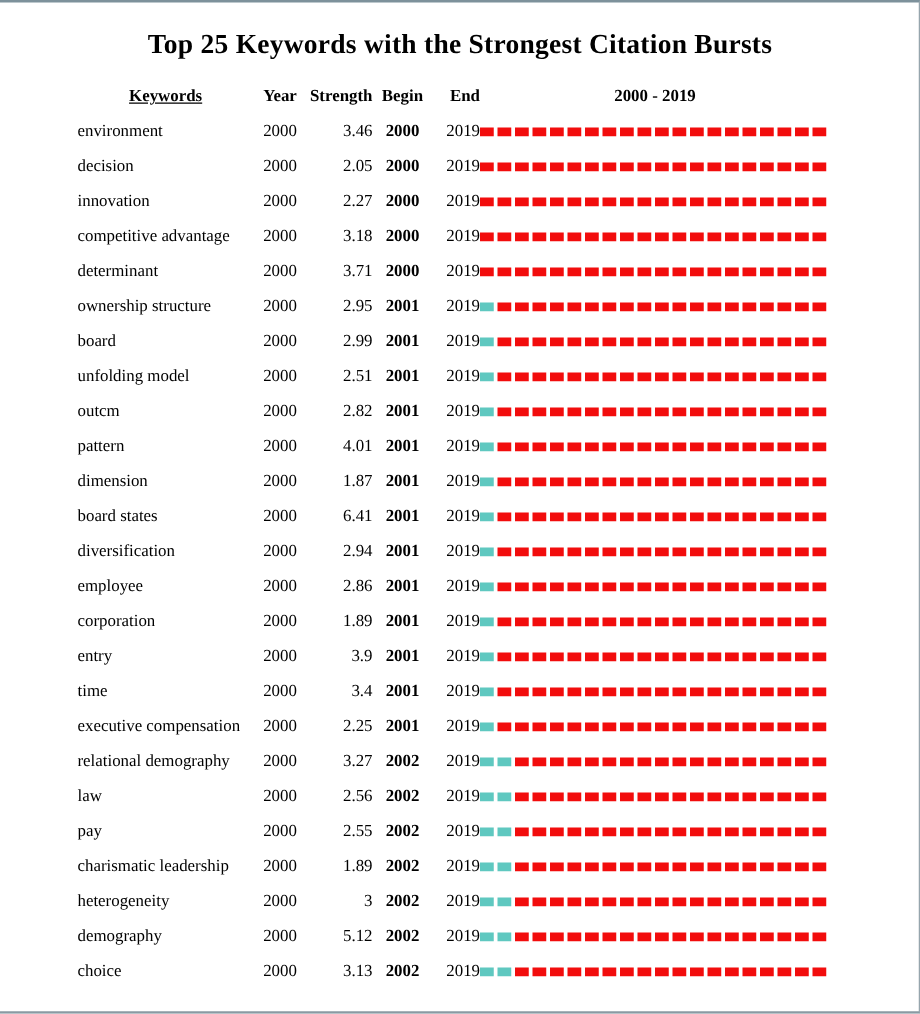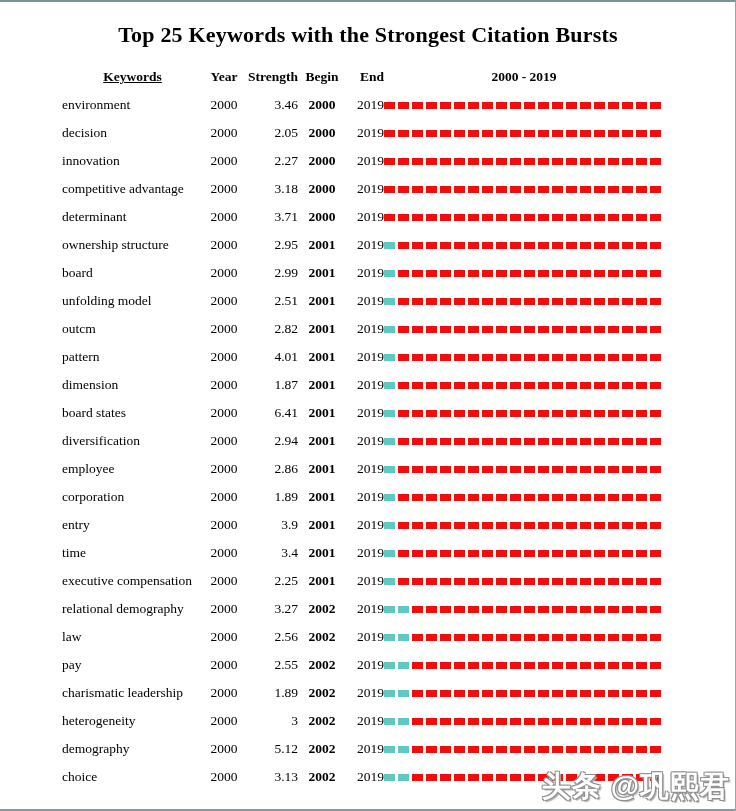--- a/index.html
+++ b/index.html
@@ -818,15 +818,14 @@
           <span class="seg" style="background: rgb(242, 13, 13);"></span>
           <span class="seg" style="background: rgb(242, 13, 13);"></span>
           <span class="seg" style="background: rgb(242, 13, 13);"></span>
           <span class="seg" style="background: rgb(242, 13, 13);"></span>
           <span class="seg" style="background: rgb(242, 13, 13);"></span>
           <span class="seg" style="background: rgb(242, 13, 13);"></span>
         </span>
       </div>
     </div>
 
-  <div class="watermark">头条 @巩熙君</div>
 
 </div>
 
 </body></html>

